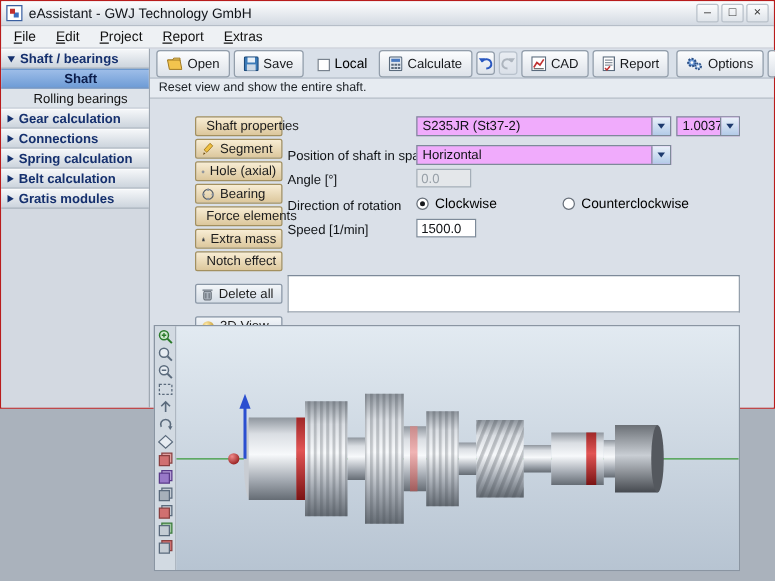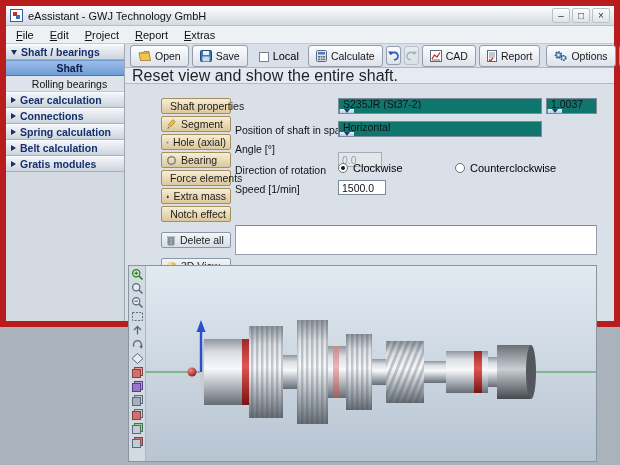--- a/index.html
+++ b/index.html
@@ -1,20 +1,20 @@
 <!DOCTYPE html>
 <html><head>
 <meta charset="utf-8">
 <style>
   * { box-sizing: border-box; margin: 0; padding: 0; }
   html,body { width:620px; height:465px; }
   body { font-family:"Liberation Sans",sans-serif; font-size:11px; background:#aab2bc; overflow:hidden; }
 
   .window { position:absolute; left:0; top:0; width:620px; height:327px;
-    border:6px solid #b91c1c; background:#d7dde5; display:flex; flex-direction:column; }
+    border:1px solid #b91c1c; background:#d7dde5; display:flex; flex-direction:column; }
 
   
   .titlebar { height:20px; background:linear-gradient(#fdfdfe,#d3dae2); display:flex;
     align-items:center; padding:0 4px; border-bottom:1px solid #b6bec8; flex:0 0 auto; }
   .appicon { width:13px; height:13px; margin-right:5px; border:1px solid #3a5fa0; background:#fff; position:relative; }
   .appicon::after { content:""; position:absolute; left:2px; top:2px; width:4px; height:4px; background:#c03030; }
   .appicon::before { content:""; position:absolute; right:2px; bottom:2px; width:4px; height:4px; background:#3a6fc0; }
   .titletext { flex:1; color:#101318; }
   .winbtn { width:18px; height:15px; margin-left:2px; display:flex; align-items:center; justify-content:center;
     font-size:10px; color:#333; border:1px solid #b9c1ca; background:linear-gradient(#fbfcfd,#dfe4ea); border-radius:2px; }
@@ -47,36 +47,36 @@
   .tb-btn { height:19px; display:inline-flex; align-items:center; gap:4px; padding:10px 7px;
     background:linear-gradient(#fcfdfe,#dde2e9); border:1px solid #939eab; border-radius:3px;
     font-size:10.5px; color:#16181c; white-space:nowrap; }
   .tb-ico { width:20px; padding:0; justify-content:center; }
   .tb-disabled { opacity:.45; }
   .cbwrap { display:inline-flex; align-items:flex-end; gap:4px; margin:0 6px 0 8px; }
   .cb { width:10px; height:10px; background:#fff; border:1px solid #78828e; }
   .spacer { flex:1; }
 
   .statusline { height:16px; flex:0 0 16px; display:flex; align-items:center; padding:0 7px;
-    background:#e6ebf1; border-bottom:1px solid #b4bcc6; font-size:16px; color:#1c2126; }
+    background:#e6ebf1; border-bottom:1px solid #b4bcc6; font-size:10px; color:#1c2126; }
 
   .workarea { position:relative; flex:1; }
 
   
   .toolcol { position:absolute; left:5px; top:14px; width:101px; display:flex; flex-direction:column; gap:2px; }
   .tan { height:16px; display:flex; align-items:center; gap:4px; padding:0 4px;
     background:linear-gradient(#f8edd4,#dcc79c); border:1px solid #a3905f; border-radius:2px;
     font-size:10.5px; color:#1c1c1c; white-space:nowrap;margin-left:31px; }
   .tan.alt { background:linear-gradient(#f3f6f9,#d5dde6); border-color:#8a97a6; }
   .vgap { height:6px; }
 
   
   .lbl { position:absolute; font-size:10.5px; color:#101316; white-space:nowrap; }
   .tanbtn-abs { position:absolute; justify-content:center; }
-  .combo { position:absolute; height:16px; display:flex; border:1px solid #7d8a99; background:#0f766e;flex-direction:column; }
+  .combo { position:absolute; height:16px; display:flex; border:1px solid #7d8a99; background:#f0abfc; }
   .combo .val { flex:1; padding:0 4px; display:flex; align-items:center; font-size:10.5px; color:#101316; overflow:hidden; white-space:nowrap; }
   .combo .arrow { width:15px; border-left:1px solid #7d8a99; background:linear-gradient(#eaf1fa,#b3cbe8);
     display:flex; align-items:center; justify-content:center; }
   .arr { width:0; height:0; border-left:3.5px solid transparent; border-right:3.5px solid transparent; border-top:4.5px solid #1d3a6e; }
   .field { position:absolute; height:15px; border:1px solid #7d8a99; background:#fff;
     font-family:"Liberation Sans",sans-serif; font-size:10.5px; color:#101316; padding:0 3px; }
   .field:disabled { background:#e4e7ea; color:#98a0a8; border-color:#a4aeb8; }
   .radio { width:10px; height:10px; border-radius:50%; border:1px solid #68707a; background:#fff; position:relative; }
   .radio.sel::after { content:""; position:absolute; left:2px; top:2px; width:4px; height:4px; border-radius:50%; background:#16181c; }
   .radiorow { position:absolute; display:flex; align-items:center; gap:5px; }
@@ -331,21 +331,21 @@
 
         <div class="lbl" style="left:110px; top:40px;">Position of shaft in space</div>
         <div class="combo" style="left:213px; top:37px; width:204px;">
           <span class="val">Horizontal</span>
           <span class="arrow">
               <span class="arr"></span>
             </span>
         </div>
 
         <div class="lbl" style="left:110px; top:59px;">Angle [°]</div>
-        <input class="field" style="left: 213px; top: 56px; width: 44px; margin-top: 12px;" disabled="" value="0.0">
+        <input class="field" style="left: 213px; top: 56px; width: 44px;" disabled="" value="0.0">
 
         <div class="lbl" style="left:110px; top:80px;">Direction of rotation</div>
         <div class="radiorow" style="left:213px; top:78px;">
           <span class="radio sel"></span>
           <span>Clockwise</span>
         </div>
         <div class="radiorow" style="left:330px; top:78px;">
           <span class="radio"></span>
           <span>Counterclockwise</span>
         </div>

